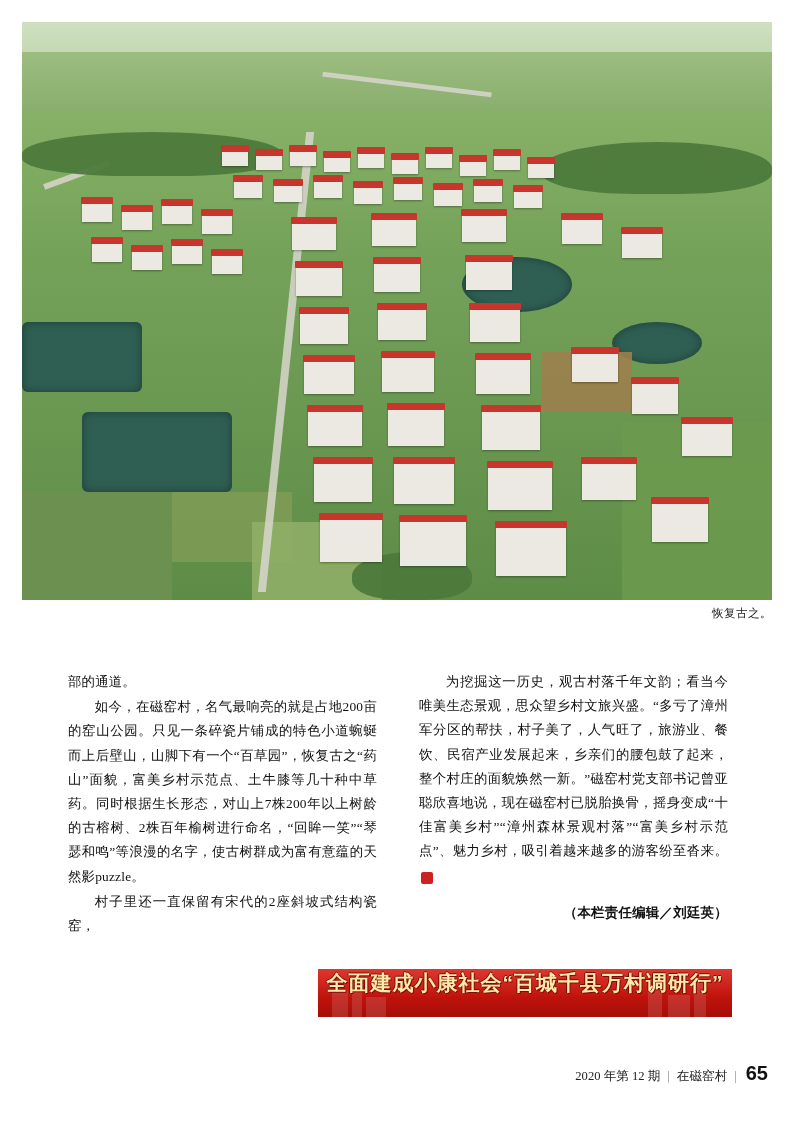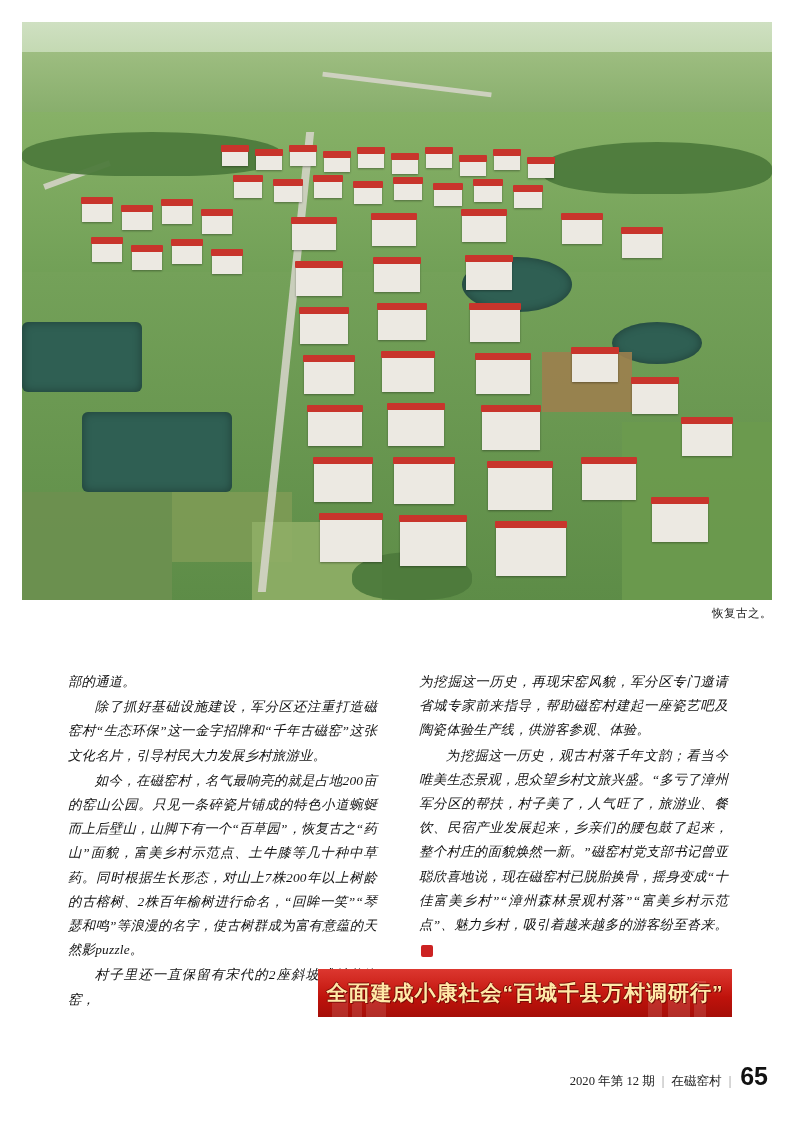--- a/index.html
+++ b/index.html
@@ -120,21 +120,20 @@
   .col {
     width: 309px;
   }
   .col p {
     margin: 0 0 1px 0;
     font-size: 13.4px;
     line-height: 24.2px;
     text-align: justify;
     text-justify: inter-ideograph;
     letter-spacing: .2px;
-    font-style: italic;
   }
   .col p.indent {
     text-indent: 2em;
   }
   .editor-line {
     margin-top: 16px;
     text-align: right;
     font-size: 13.4px;
     font-weight: bold;
     letter-spacing: .3px;
@@ -156,21 +155,20 @@
   
   .banner {
     position: absolute;
     left: 318px;
     top: 969px;
     width: 414px;
     height: 48px;
     background: linear-gradient(180deg,#d81c13 0%, #c1130c 55%, #a50e08 100%);
     overflow: hidden;
     display: flex;
-    align-items: center;
     justify-content: center;
   }
   .banner .skyline {
     position: absolute;
     left: 0; top: 0; right: 0; bottom: 0;
     background:
       linear-gradient(180deg, rgba(255,255,255,.12), rgba(255,255,255,0) 60%);
   }
   .banner .sil {
     position: absolute;
@@ -196,21 +194,21 @@
     top: 1062px;
     display: flex;
     align-items: baseline;
     gap: 7px;
     font-size: 12.6px;
     color: #222;
   }
   .footer .sep { color: #888; }
   .footer .pageno {
     font-family: "Liberation Sans", "DejaVu Sans", sans-serif;
-    font-size: 25px;
+    font-size: 20px;
     font-weight: bold;
     color: #111;
     margin-left: 2px;
   }
 </style>
 </head>
 <body>
 
 <div class="page">
 
@@ -312,26 +310,24 @@
         <div class="house" style="left:120px;top:210px; width:50px;height:34px;"></div>
       </div>
     </div>
   </div>
 
   <div class="caption">恢复古之。</div>
 
   <div class="columns">
     <div class="col">
       <p>部的通道。</p>
-      <p class="indent">除了抓好基础设施建设，军分区还注重打造磁窑村“生态环保”这一金字招牌和“千年古磁窑”这张文化名片，引导村民大力发展乡村旅游业。</p>
       <p class="indent">如今，在磁窑村，名气最响亮的就是占地200亩的窑山公园。只见一条碎瓷片铺成的特色小道蜿蜒而上后壁山，山脚下有一个“百草园”，恢复古之“药山”面貌，富美乡村示范点、土牛膝等几十种中草药。同时根据生长形态，对山上7株200年以上树龄的古榕树、2株百年榆树进行命名，“回眸一笑”“琴瑟和鸣”等浪漫的名字，使古树群成为富有意蕴的天然影puzzle。</p>
       <p class="indent">村子里还一直保留有宋代的2座斜坡式结构瓷窑，</p>
     </div>
     <div class="col">
-      <p>为挖掘这一历史，再现宋窑风貌，军分区专门邀请省城专家前来指导，帮助磁窑村建起一座瓷艺吧及陶瓷体验生产线，供游客参观、体验。</p>
       <p class="indent"><span>为挖掘这一历史，观古村落千年文韵；看当今唯美生态景观，思众望乡村文旅兴盛。“多亏了漳州军分区的帮扶，村子美了，人气旺了，旅游业、餐饮、民宿产业发展起来，乡亲们的腰包鼓了起来，整个村庄的面貌焕然一新。”磁窑村党支部书记曾亚聪欣喜地说，现在磁窑村已脱胎换骨，摇身变成“十佳富美乡村”“漳州森林景观村落”“富美乡村示范点”、魅力乡村，吸引着越来越多的游客纷至沓来。</span><span class="endmark">★</span></p>
       <div class="editor-line">（本栏责任编辑／刘廷英）</div>
     </div>
   </div>
 
   <div class="banner">
     <div class="skyline"></div>
     <div class="sil" style="left:14px; width:16px; height:26px;"></div>
     <div class="sil" style="left:34px; width:10px; height:34px;"></div>
     <div class="sil" style="left:48px; width:20px; height:20px;"></div>

